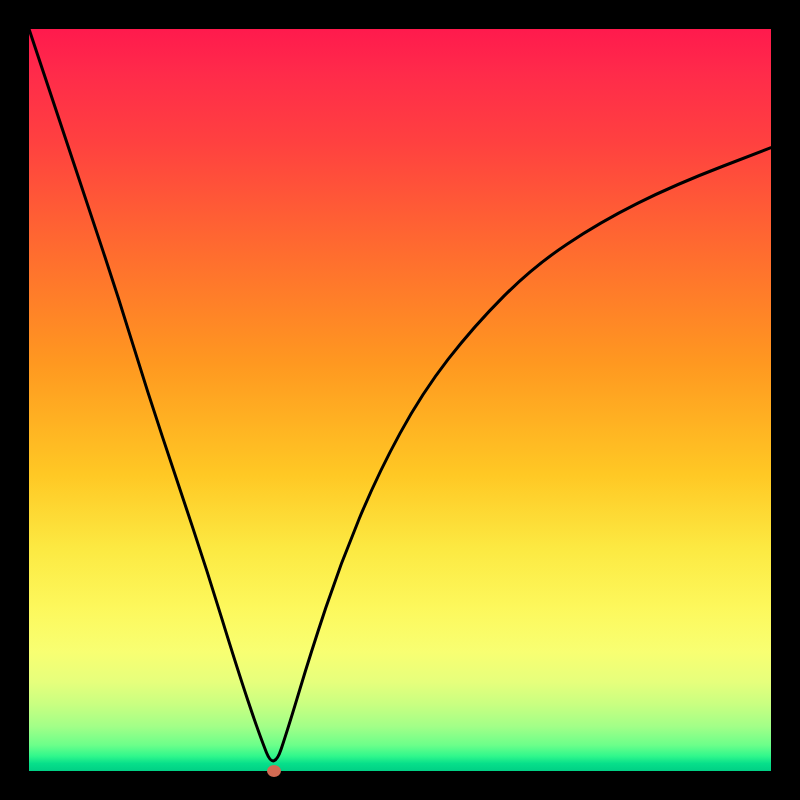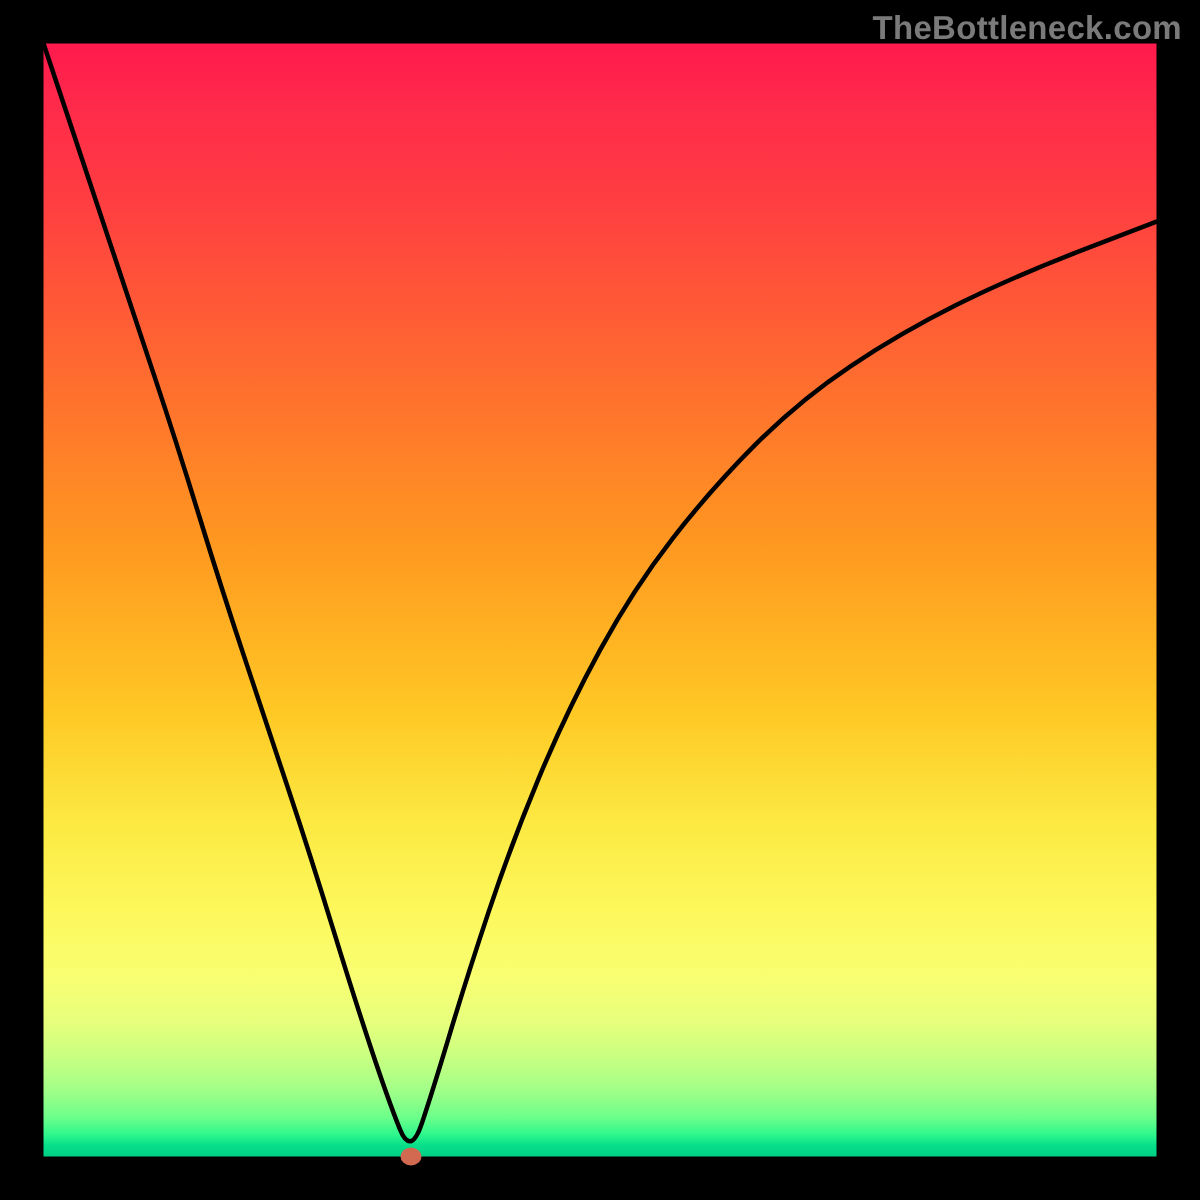--- a/index.html
+++ b/index.html
@@ -77,21 +77,20 @@
     width: 742px;
     height: 742px;
     box-sizing: border-box;
     border: none;
   }
 </style>
 </head>
 <body>
 
 <div class="chart-container">
-  <div class="watermark">TheBottleneck.com</div>
 
   <div class="plot-area">
     <svg class="curve" viewBox="0 0 742 742" preserveAspectRatio="none">
       <path id="curve-path" fill="none" stroke="#000000" stroke-width="3" stroke-linecap="round" stroke-linejoin="round" d="M 0.00 0.00 Q 0.00 0.00 14.84 44.52 Q 29.68 89.04 44.52 133.56 Q 59.36 178.08 74.20 222.60 Q 89.04 267.12 103.88 315.35 Q 118.72 363.58 133.56 408.10 Q 148.40 452.62 163.24 497.14 Q 178.08 541.66 192.92 589.89 Q 207.76 638.12 218.89 671.51 Q 230.02 704.90 237.44 723.45 Q 244.86 742.00 252.28 719.74 Q 259.70 697.48 270.83 660.38 Q 281.96 623.28 296.80 578.76 Q 311.64 534.24 330.19 489.72 Q 348.74 445.20 371.00 404.39 Q 393.26 363.58 419.23 330.19 Q 445.20 296.80 474.88 267.12 Q 504.56 237.44 537.95 215.18 Q 571.34 192.92 608.44 174.37 Q 645.54 155.82 693.77 137.27 T 742.00 118.72"></path>
     </svg>
     <div class="marker" id="marker-dot" style="left: 244.86px; top: 742px;"></div>
   </div>
 
   <div class="frame"></div>
 </div>

